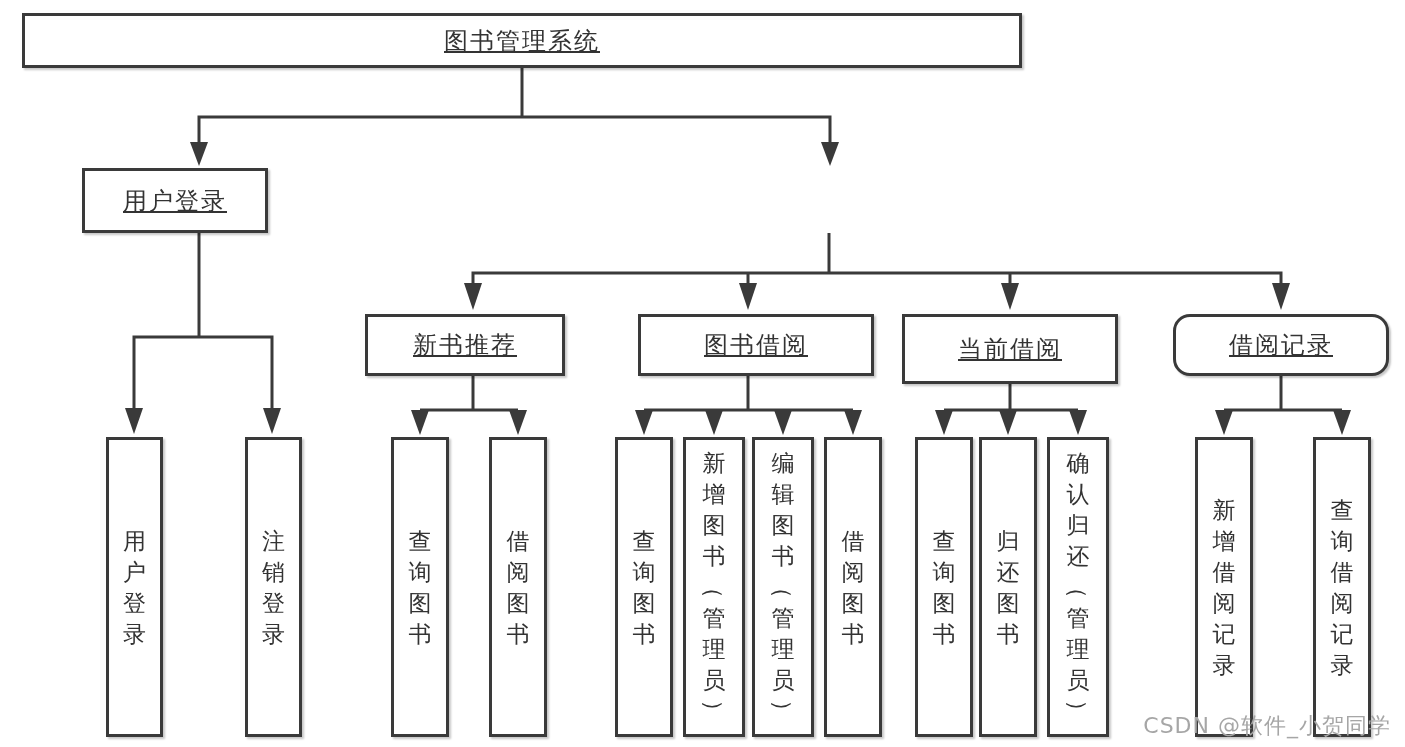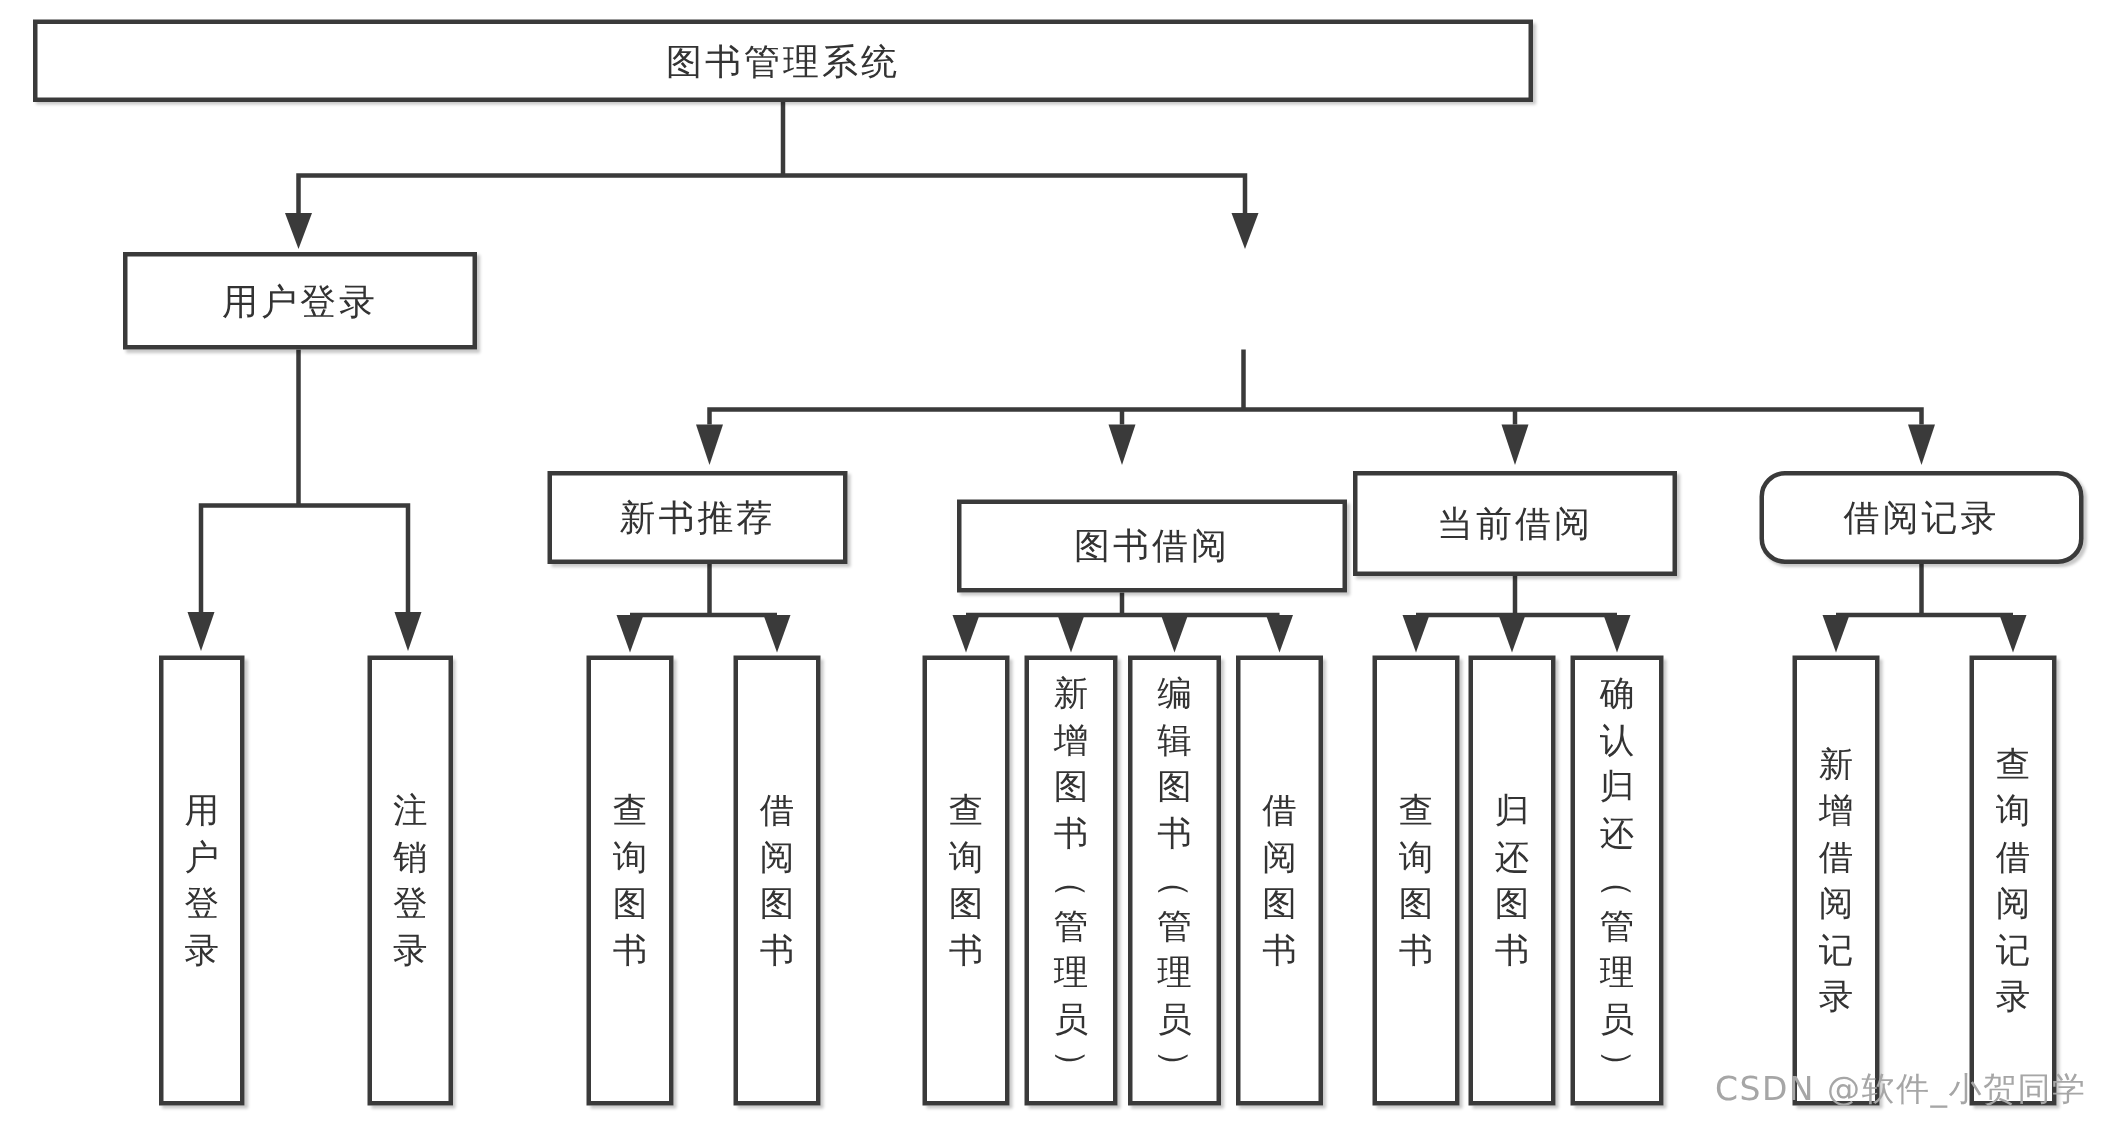--- a/index.html
+++ b/index.html
@@ -26,20 +26,21 @@
     border:3px solid var(--line);
     box-shadow:2px 2px 2px rgba(0,0,0,0.22);
     z-index:2;
     display:flex;align-items:center;justify-content:center;
     color:var(--text);
   }
   .hlabel{
     font-size:24px;
     letter-spacing:2px;
     white-space:nowrap;
+    text-decoration:underline;
   }
   .vlabel{
     display:flex;flex-direction:column;
     align-items:center;justify-content:center;
     gap:7px;height:100%;width:100%;
     font-size:23px;color:var(--text);
   }
   .vlabel span{
     display:block;width:24px;height:24px;line-height:24px;
     text-align:center;
@@ -116,28 +117,28 @@
       <path d="M1224 410 H1342"></path>
       <polygon points="1215,410 1233,410 1224,435"></polygon>
       <polygon points="1333,410 1351,410 1342,435"></polygon>
     </g>
   </svg>
 
   <div class="node" style="left:22px;top:13px;width:1000px;height:55px;">
     <div class="hlabel">图书管理系统</div>
   </div>
 
-  <div class="node" style="left:82px;top:168px;width:236px;height:65px;">
+  <div class="node" style="left:82px;top:168px;width:186px;height:65px;">
     <div class="hlabel">用户登录</div>
   </div>
 
   <div class="node" style="left:365px;top:314px;width:200px;height:62px;">
     <div class="hlabel">新书推荐</div>
   </div>
-  <div class="node" style="left:638px;top:314px;width:260px;height:62px;margin-top:19px;">
+  <div class="node" style="left:638px;top:314px;width:236px;height:62px;">
     <div class="hlabel">图书借阅</div>
   </div>
   <div class="node" style="left:902px;top:314px;width:216px;height:70px;">
     <div class="hlabel">当前借阅</div>
   </div>
   <div class="node" style="left:1173px;top:314px;width:216px;height:62px;border-radius:17px;">
     <div class="hlabel">借阅记录</div>
   </div>
 
   <div class="node" style="left:106px;top:437px;width:57px;height:300px;">

